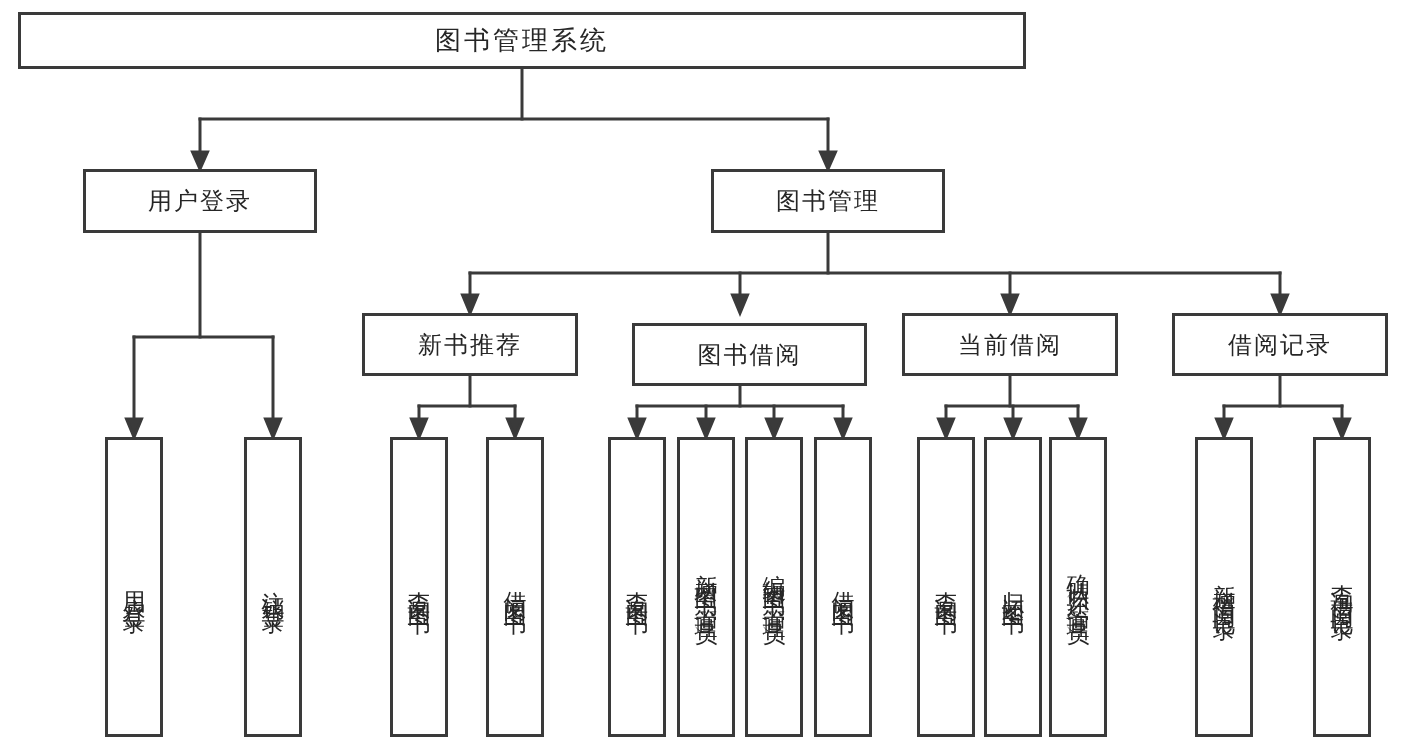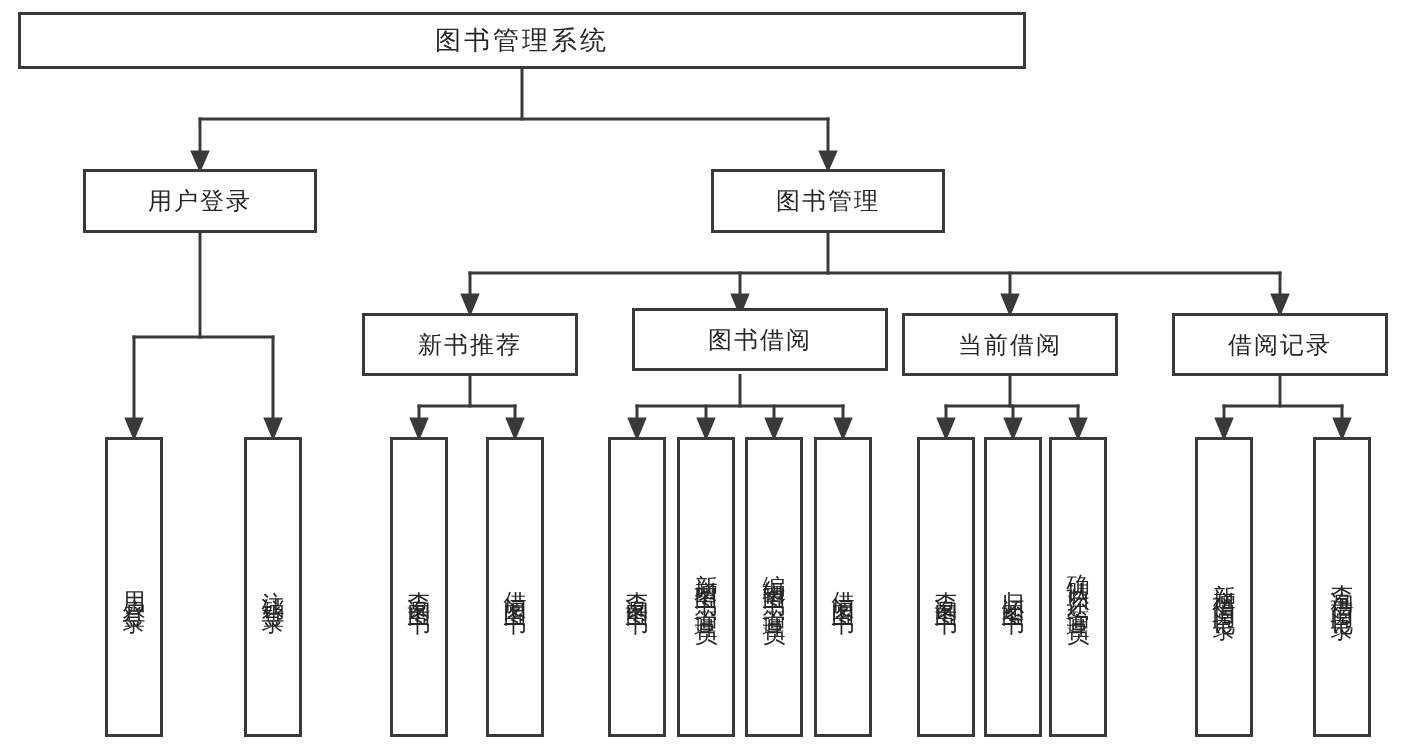--- a/index.html
+++ b/index.html
@@ -129,21 +129,21 @@
       </g>
     </g>
   </svg>
 
   <div class="node h root-node" style="left:18px;top:12px;width:1008px;height:57px">图书管理系统</div>
 
   <div class="node h" style="left:83px;top:169px;width:234px;height:64px">用户登录</div>
   <div class="node h" style="left:711px;top:169px;width:234px;height:64px">图书管理</div>
 
   <div class="node h" style="left:362px;top:313px;width:216px;height:63px">新书推荐</div>
-  <div class="node h" style="left:632px;top:308px;width:256px;height:63px">图书借阅</div>
+  <div class="node h" style="left:632px;top:323px;width:235px;height:63px">图书借阅</div>
   <div class="node h" style="left:902px;top:313px;width:216px;height:63px">当前借阅</div>
   <div class="node h" style="left:1172px;top:313px;width:216px;height:63px">借阅记录</div>
 
   <div class="node v" style="left:105px;top:437px;width:58px;height:300px">用户登录</div>
   <div class="node v" style="left:244px;top:437px;width:58px;height:300px">注销登录</div>
 
   <div class="node v" style="left:390px;top:437px;width:58px;height:300px">查询图书</div>
   <div class="node v" style="left:486px;top:437px;width:58px;height:300px">借阅图书</div>
 
   <div class="node v" style="left:608px;top:437px;width:58px;height:300px">查询图书</div>

